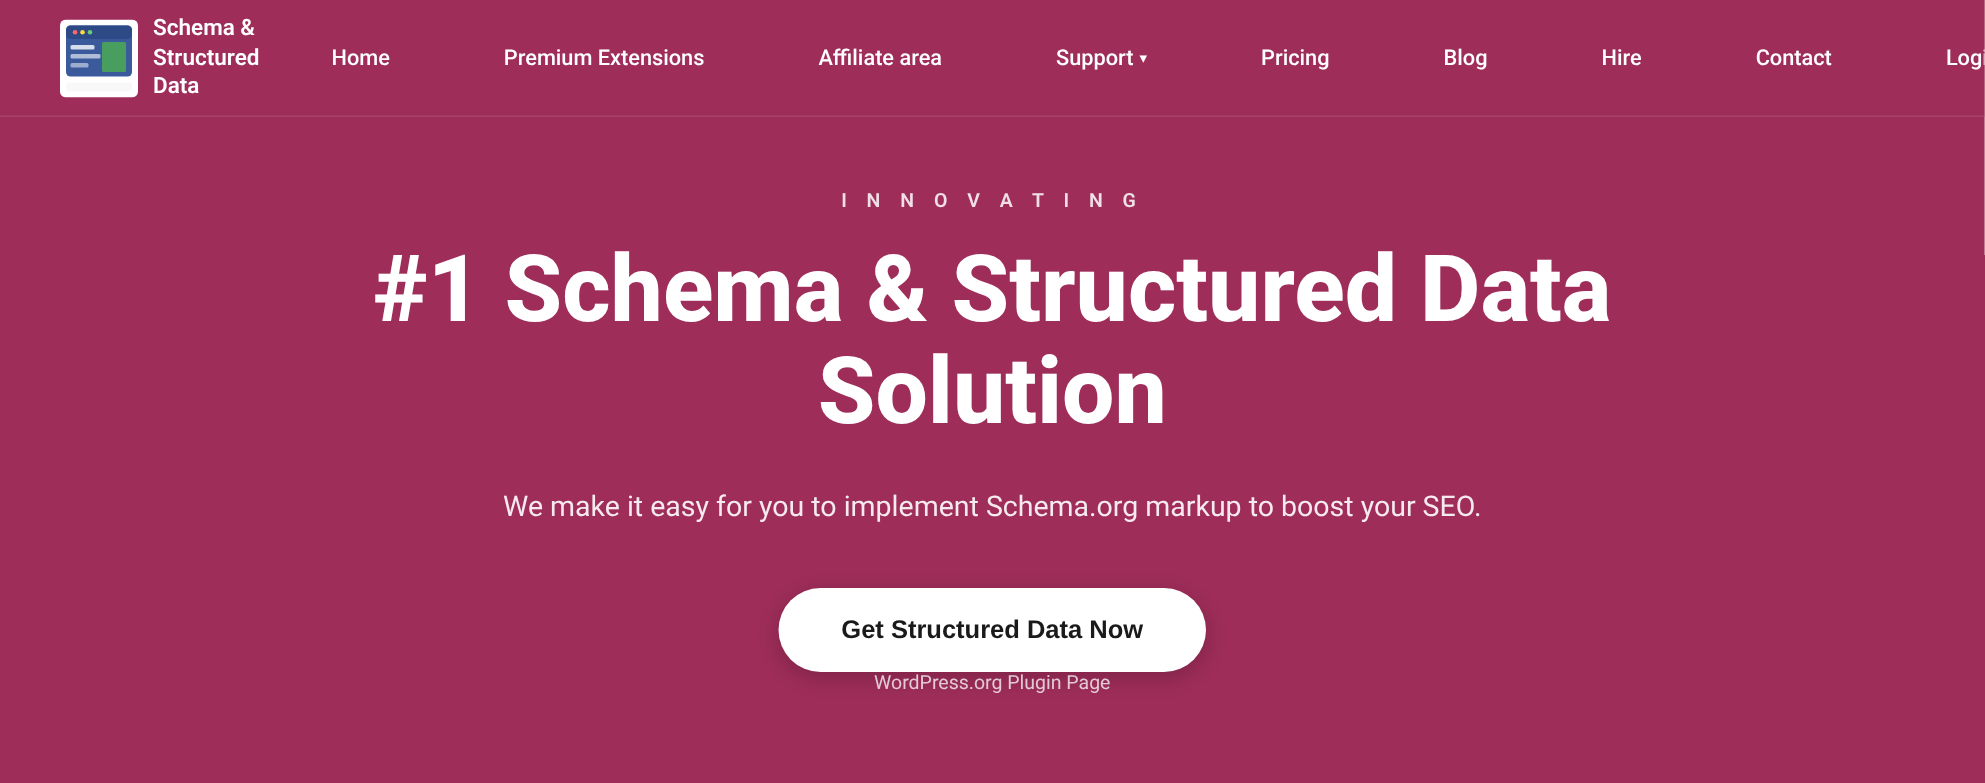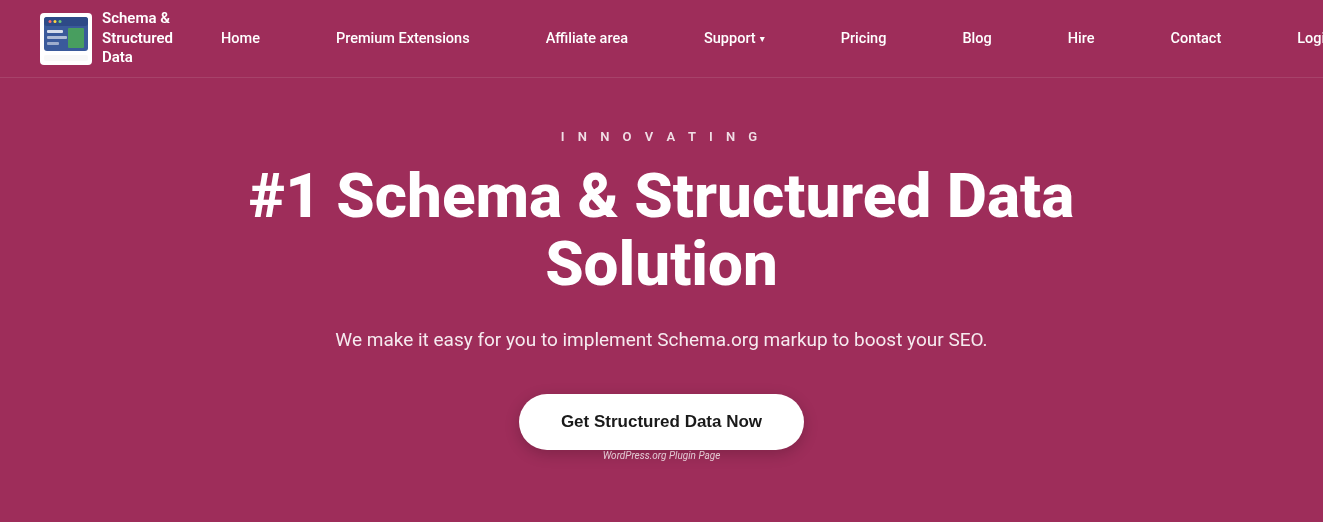--- a/index.html
+++ b/index.html
@@ -127,24 +127,23 @@
       padding: 18px 42px;
       font-size: 17px;
       font-weight: 600;
       cursor: pointer;
       white-space: nowrap;
       box-shadow: 0 4px 15px rgba(0,0,0,0.2);
     }
 
     .hero-link {
       color: rgba(255,255,255,0.75);
-      font-size: 10px;
+      font-size: 13px;
       text-decoration: none;
       cursor: pointer;
-      font-style: italic;
     }
   </style>
 </head>
 <body>
 
 <div class="page-wrapper">
 
   <header class="header">
     <div class="logo-area">
 

